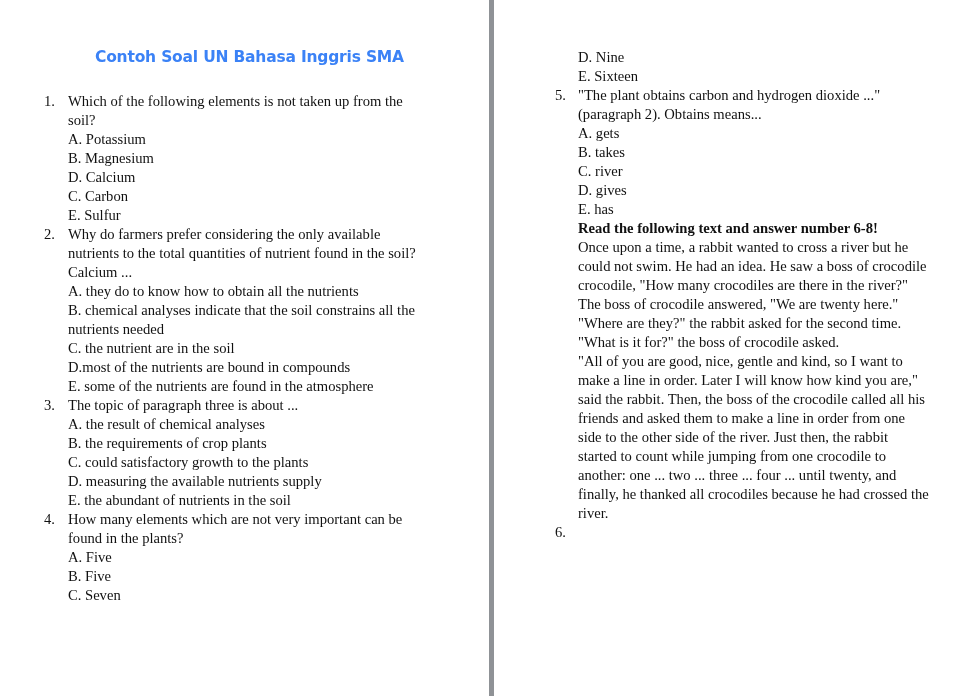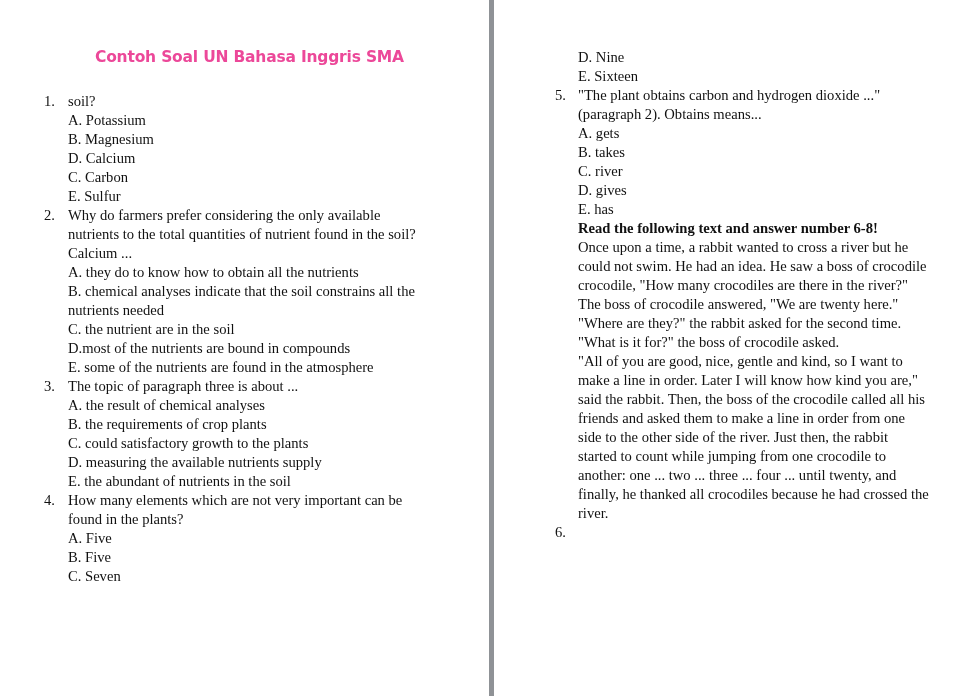--- a/index.html
+++ b/index.html
@@ -15,21 +15,21 @@
   .page-left { left:0; width:489px; }
   .page-right { left:494px; width:474px; }
   .divider {
     position:absolute; left:489px; top:0; width:5px; height:696px;
     background:#8f9296;
   }
   .title {
     position:absolute; left:95px; top:48px;
     font-family:"DejaVu Sans", sans-serif;
     font-weight:bold; font-size:15.5px; letter-spacing:-0.2px;
-    color:#ec4899;
+    color:#3b82f6;
   }
   .content {
     position:absolute; font-size:14.6px; line-height:19px;
   }
   .left-content { left:0; top:92px; width:489px; }
   .right-content { left:0; top:48px; width:492px; }
   .q { position:relative; }
   .num { position:absolute; }
   .left-content .num { left:44px; }
   .left-content .body { margin-left:68px; }
@@ -43,20 +43,21 @@
 <body>
 
 <div class="page page-left">
   <div class="title">Contoh Soal UN Bahasa Inggris SMA</div>
 
   <div class="content left-content">
 
     <div class="q">
       <span class="num">1.</span>
       <div class="body">
+        <span class="line">Which of the following elements is not taken up from the</span>
         <span class="line">soil?</span>
         <span class="opt">A. Potassium</span>
         <span class="opt">B. Magnesium</span>
         <span class="opt">D. Calcium</span>
         <span class="opt">C. Carbon</span>
         <span class="opt">E. Sulfur</span>
       </div>
     </div>
 
     <div class="q">

